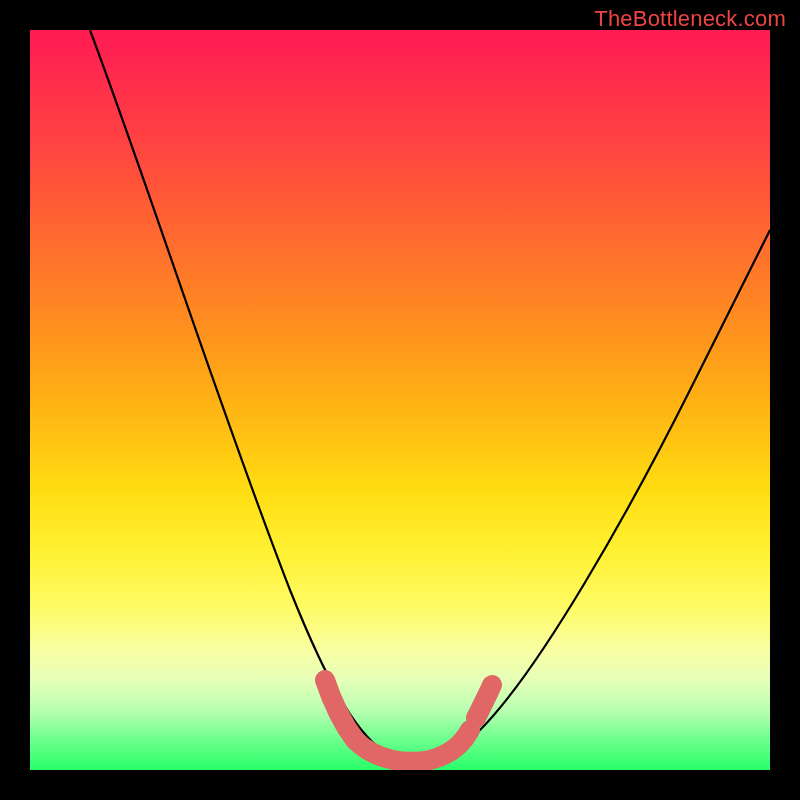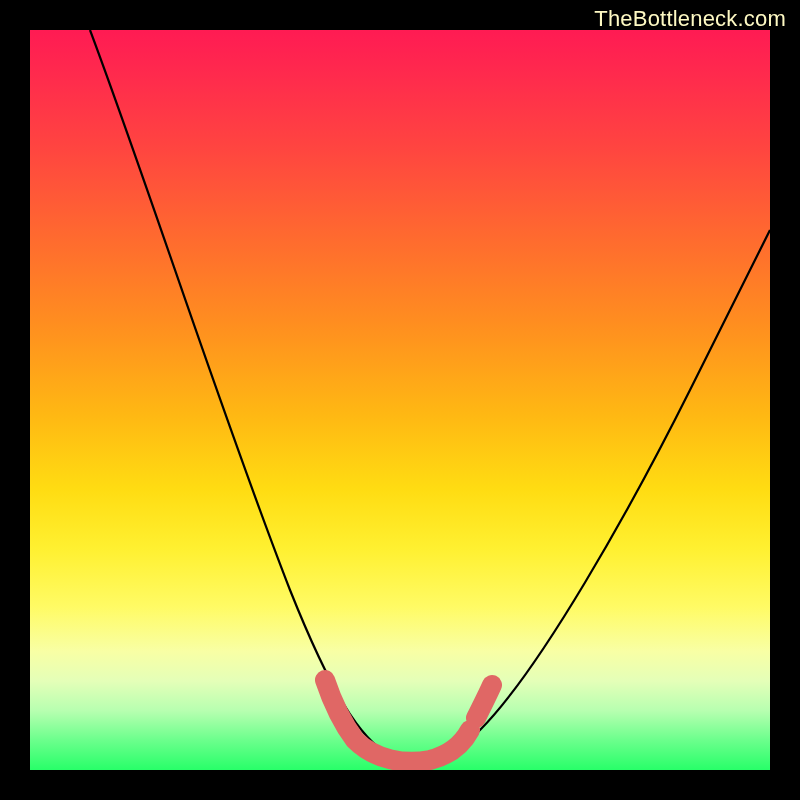--- a/index.html
+++ b/index.html
@@ -38,21 +38,21 @@
       #e4ffb8 88%,
       #b7ffb0 92%,
       #6bff8c 96%,
       #28ff69 100%
     );
   }
   .watermark {
     position: absolute;
     top: 6px;
     right: 14px;
-    color: #fef9c3;
+    color: #ef4444;
     font-size: 22px;
     font-weight: 500;
     letter-spacing: 0.2px;
     user-select: none;
   }
   svg.curves {
     position: absolute;
     left: 0;
     top: 0;
     width: 740px;

